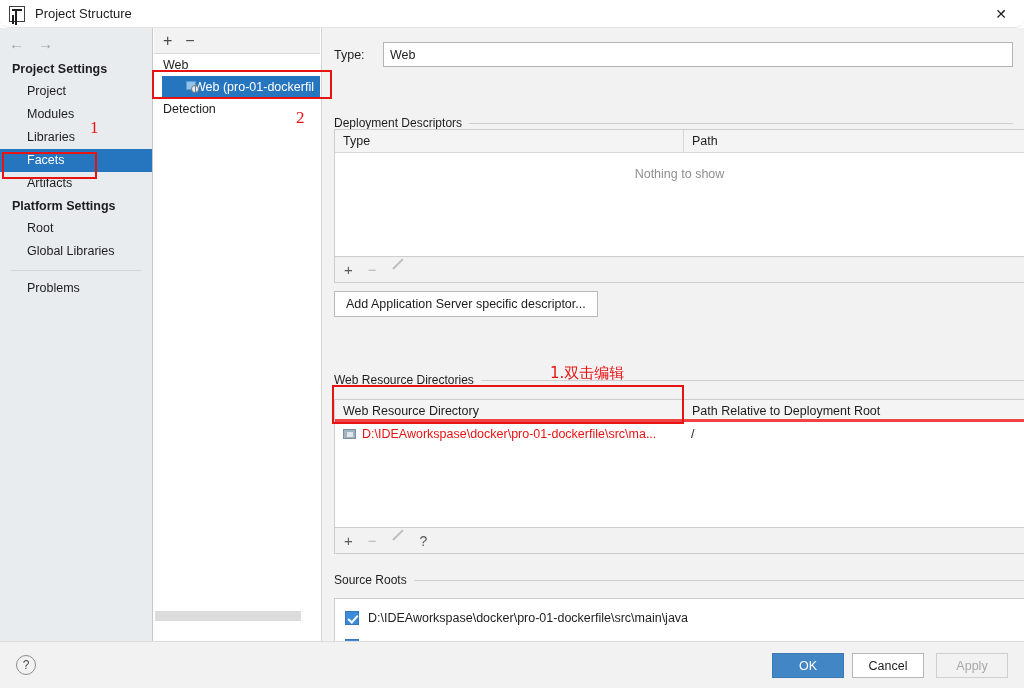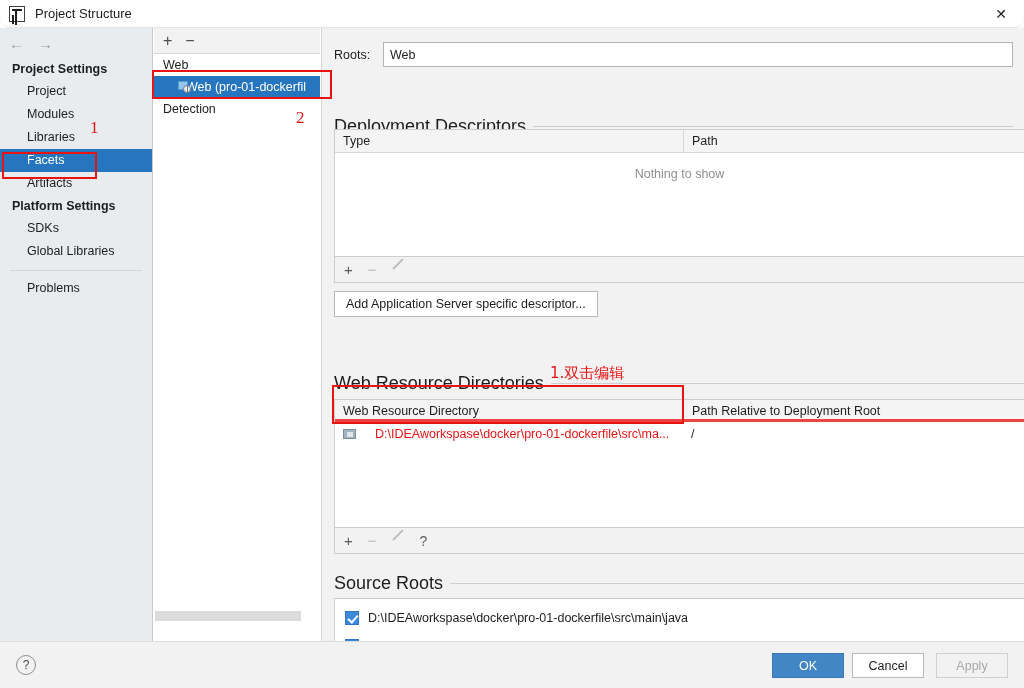--- a/index.html
+++ b/index.html
@@ -80,21 +80,21 @@
   .tb-plus { color: #4a4a4a; font-size: 16px; line-height: 1; }
   .tb-minus { color: #4a4a4a; font-size: 16px; line-height: 1; }
   .tree-body { position: relative; height: 570px; background: #fff; }
   .tree-row {
     height: 22px; line-height: 22px; font-size: 12.5px;
     white-space: nowrap; overflow: hidden;
   }
   .tree-root { padding-left: 9px; }
   .tree-child {
     padding-left: 32px; background: #2675bf; color: #ffffff;
-    position: relative; margin-right: 0;
+    position: relative; margin-right: 0; margin-left: 8px;
   }
   .web-icon {
     position: absolute; left: 24px; top: 4px; width: 13px; height: 13px;
   }
   .web-icon .sq {
     position: absolute; left: 0; top: 1px; width: 10px; height: 9px;
     background: #93c5ea; border: 1px solid #5a9ccf;
   }
   .web-icon .globe {
     position: absolute; left: 5px; top: 5px; width: 8px; height: 8px;
@@ -125,21 +125,21 @@
   }
   .name-label { width: 49px; font-size: 12.5px; color: #1d1d1d; }
   .name-input {
     flex: 1; height: 25px; background: #ffffff;
     border: 1px solid #b4b4b4; padding: 0 6px; line-height: 23px;
     font-size: 12.5px; color: #1d1d1d;
   }
 
   .section-head {
     display: flex; align-items: center; gap: 7px;
-    font-size: 18px; color: #1d1d1d;
+    font-size: 12px; color: #1d1d1d;
   }
   .section-head .rule { flex: 1; height: 1px; background: #cfcfcf; }
 
   .grid-box {
     background: #ffffff; border: 1px solid #cdcdcd;
   }
   .grid-header {
     display: flex; height: 23px; background: #f4f4f4;
     border-bottom: 1px solid #d8d8d8;
   }
@@ -222,21 +222,21 @@
     position: absolute; border: 2px solid #e81313; pointer-events: none;
   }
   .ann-num {
     position: absolute; color: #e81313; font-size: 17px;
     font-family: "Liberation Serif", serif;
   }
   .ann-cn {
     position: absolute; color: #e81313; font-size: 15px;
     font-family: "DejaVu Sans", sans-serif; white-space: nowrap;
   }
-  .ann-red-text { color: #e81313 !important; margin-left: 13px; }
+  .ann-red-text { color: #e81313 !important; }
 </style>
 </head>
 <body>
 
 <div id="app">
 
   <div class="titlebar">
     <div class="ij-icon"></div>
     <div class="title-text">Project Structure</div>
     <div class="win-close">✕</div>
@@ -249,21 +249,21 @@
     </div>
 
     <div class="side-group">Project Settings</div>
     <div class="side-item">Project</div>
     <div class="side-item">Modules</div>
     <div class="side-item">Libraries</div>
     <div class="side-item selected">Facets</div>
     <div class="side-item">Artifacts</div>
 
     <div class="side-group">Platform Settings</div>
-    <div class="side-item">SDKs</div>
+    <div class="side-item">Root</div>
     <div class="side-item">Global Libraries</div>
 
     <div class="side-sep"></div>
     <div class="side-item" style="margin-top:6px">Problems</div>
   </div>
 
   <div class="treepanel">
     <div class="tree-toolbar">
       <span class="tb-plus">+</span>
       <span class="tb-minus">−</span>
@@ -280,21 +280,21 @@
       <div class="tree-row tree-root">Detection</div>
       <div class="tree-hscroll">
         <div class="thumb"></div>
       </div>
     </div>
   </div>
 
   <div class="main">
 
     <div class="name-row">
-      <div class="name-label">Roots:</div>
+      <div class="name-label">Type:</div>
       <input class="name-input" type="text" value="Web" style="">
     </div>
 
     <div class="section-head" style="position:absolute;left:12px;top:88px;width:679px;">
       <span>Deployment Descriptors</span>
       <span class="rule"></span>
     </div>
 
     <div class="grid-box" style="position:absolute;left:12px;top:101px;width:691px;height:128px;">
       <div class="grid-header">

